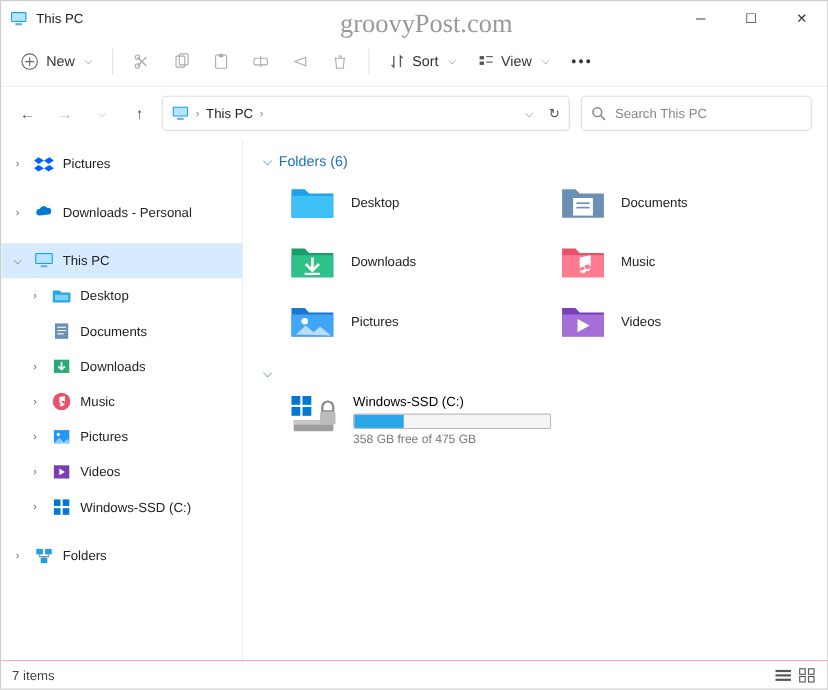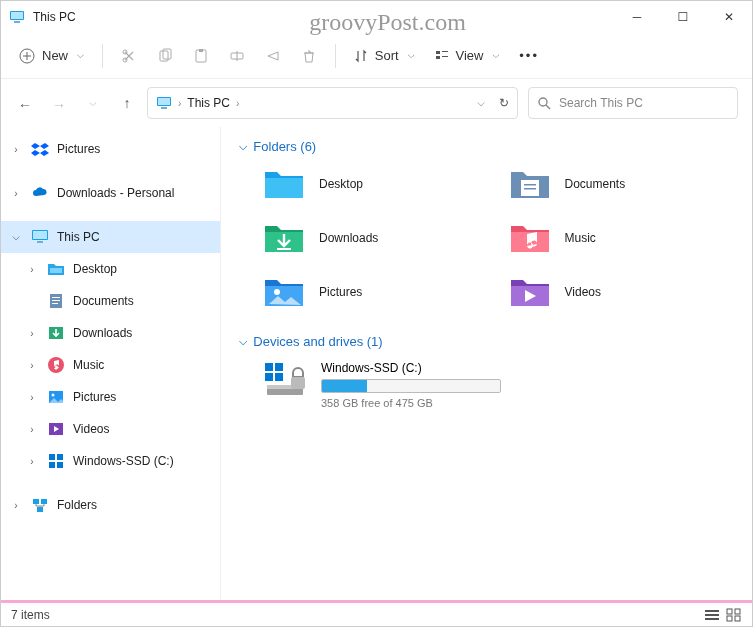--- a/index.html
+++ b/index.html
@@ -38,21 +38,21 @@
     .group-header { display: flex; align-items: center; gap: 6px; color: #1a6fc4; font-size: 13px; margin-bottom: 12px; cursor: pointer; }
     .folder-grid { display: grid; grid-template-columns: 1fr 1fr; row-gap: 18px; column-gap: 20px; margin-bottom: 24px; margin-left: 24px; }
     .folder-item { display: flex; align-items: center; gap: 14px; font-size: 12px; color: #222; cursor: pointer; }
     .folder-item .f-icon { width: 42px; height: 36px; }
     .drive-row { display: flex; align-items: flex-start; gap: 14px; margin-left: 24px; cursor: pointer; }
     .drive-row .d-icon { width: 44px; height: 36px; }
     .drive-info { display: flex; flex-direction: column; gap: 4px; font-size: 12px; }
     .drive-bar { width: 180px; height: 14px; border: 1px solid #bbb; border-radius: 2px; overflow: hidden; background: #f5f5f5; }
     .drive-bar-fill { height: 100%; background: #29a5e8; }
     .drive-sub { color: #777; font-size: 11px; }
-    .statusbar { height: 26px; border-top: 3px solid #f9a8d4; display: flex; align-items: center; padding: 0 10px; font-size: 12px; color: #444; }
+    .statusbar { height: 26px; border-top: 1px solid #f9a8d4; display: flex; align-items: center; padding: 0 10px; font-size: 12px; color: #444; }
     .statusbar .sb-right { margin-left: auto; display: flex; gap: 6px; }
     svg { display: block; }
   </style>
 </head>
 <body>
 
 <div class="titlebar">
   <svg class="tb-icon" viewBox="0 0 16 16">
       <rect x="1" y="2" width="14" height="9" rx="1" fill="#1aa0e8"></rect>
       <rect x="2" y="3" width="12" height="7" fill="#b3e5ff"></rect>
@@ -353,21 +353,20 @@
             <path d="M2 6h12l4 4h22v22H2z" fill="#7b3fb5"></path>
             <path d="M2 12h38v20H2z" fill="#a46fd9"></path>
             <path d="M16 16v12l11-6z" fill="#fff"></path>
           </svg>
         <span>Videos</span>
       </div>
     </div>
 
     <div class="group-header">
       <span style="font-size:11px;">⌵</span>
-      <span>Devices and drives (1)</span>
     </div>
 
     <div class="drive-row">
       <svg class="d-icon" viewBox="0 0 44 36">
           <rect x="2" y="2" width="8" height="8" fill="#0078d4"></rect>
           <rect x="12" y="2" width="8" height="8" fill="#0078d4"></rect>
           <rect x="2" y="12" width="8" height="8" fill="#0078d4"></rect>
           <rect x="12" y="12" width="8" height="8" fill="#0078d4"></rect>
           <rect x="4" y="24" width="36" height="10" rx="1" fill="#9e9e9e"></rect>
           <rect x="4" y="24" width="36" height="4" fill="#c8c8c8"></rect>

